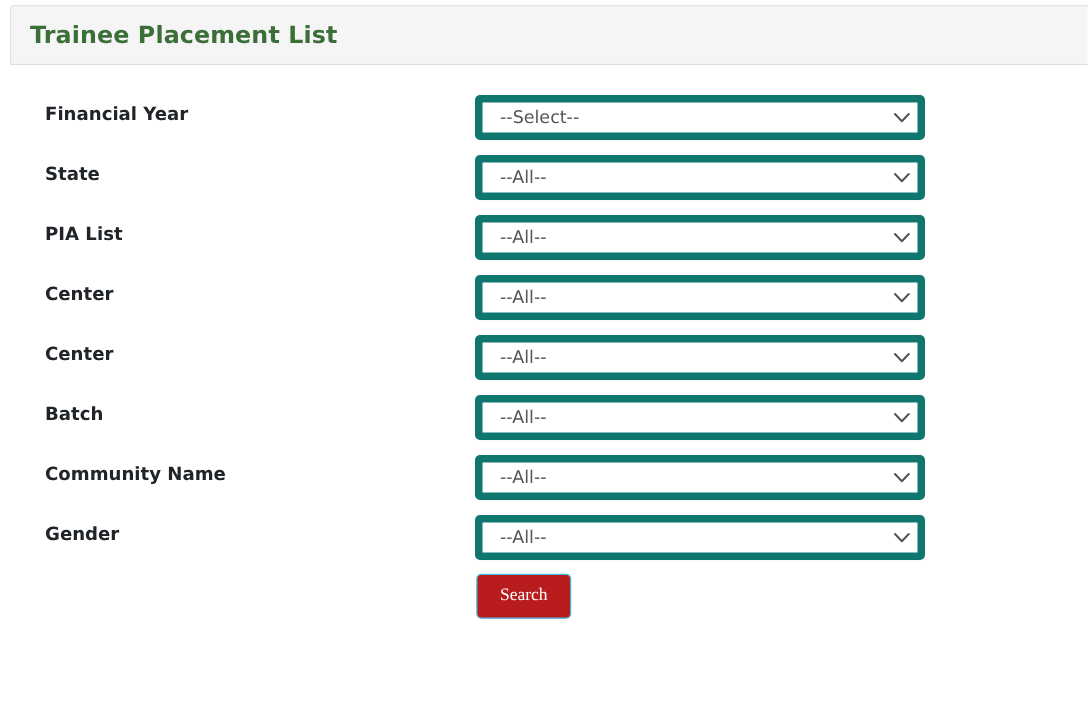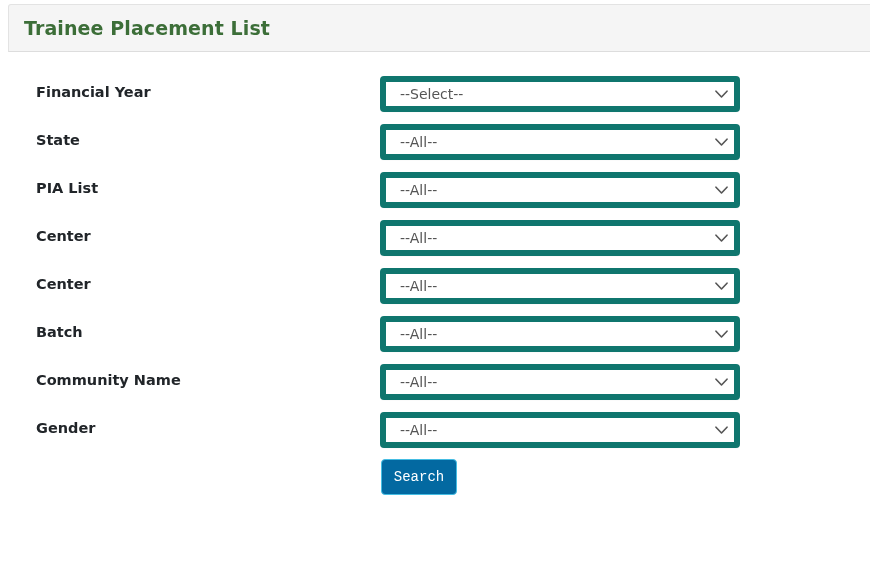--- a/index.html
+++ b/index.html
@@ -121,25 +121,25 @@
   .button-row {
     position: relative;
     height: 48px;
   }
   .search-button {
     position: absolute;
     left: 381px;
     top: 5px;
     width: 76px;
     height: 36px;
-    background: #0369a1;
+    background: #b91c1c;
     border: 1px solid #45bde3;
     border-radius: 4px;
     color: #ffffff;
-    font-family: Liberation Mono, monospace;
+    font-family: Liberation Serif, serif;
     font-size: 14px;
     font-weight: normal;
     cursor: pointer;
     padding: 16px;
     display: flex;
     align-items: center;
     justify-content: center;
   }
 </style>
 </head>

